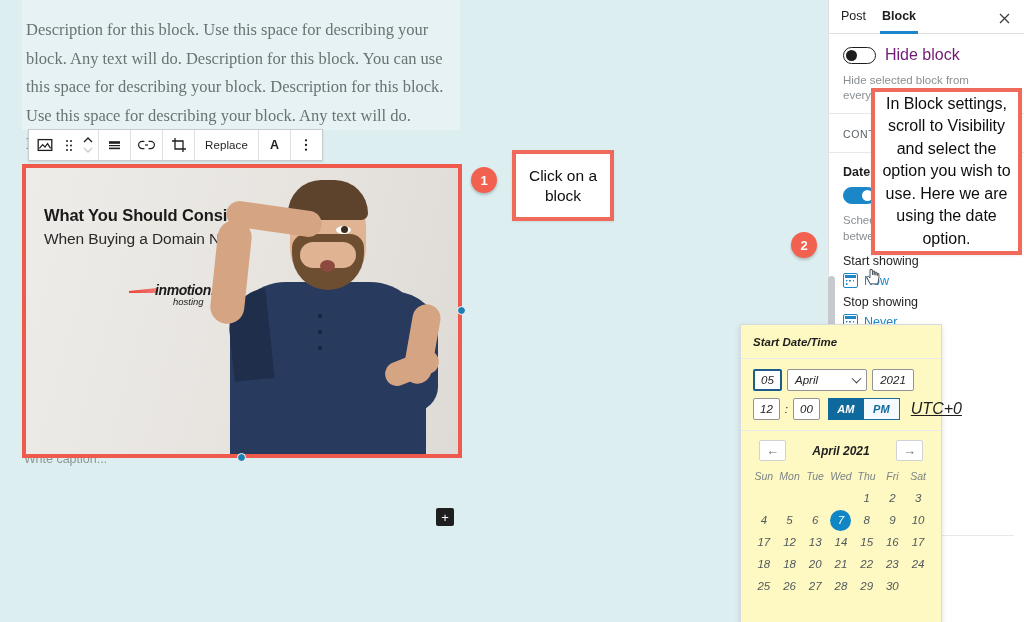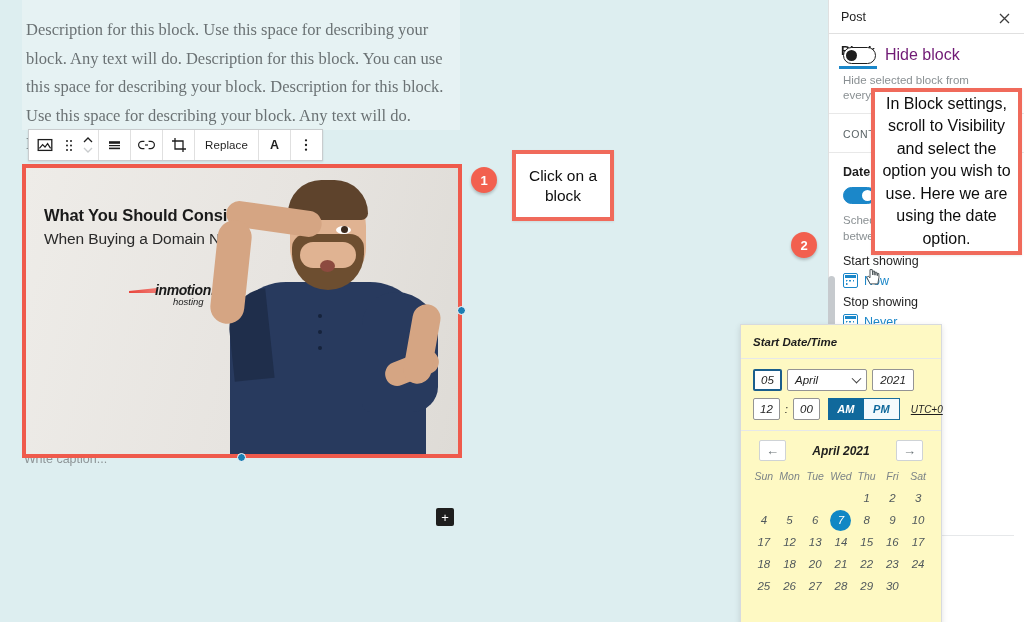--- a/index.html
+++ b/index.html
@@ -216,23 +216,22 @@
     background: #fff;
     border-left: 1px solid #e0e0e0;
     font-family: "Liberation Sans", sans-serif;
     overflow: hidden;
   }
   #sidebar-tabs {
     position: relative;
     height: 34px;
     border-bottom: 1px solid #e0e0e0;
     display: flex;
-    align-items: flex-start;
+    align-items: flex-end;
     padding-left: 12px;
-    flex-direction: column;
   }
   .sb-tab {
     font-size: 12.5px;
     color: #1e1e1e;
     margin-right: 16px;
     height: 34px;
     line-height: 34px;
     cursor: pointer;
     position: relative;
   }
@@ -382,21 +381,21 @@
   .ampm {
     width: 36px; height: 22px;
     display: flex; align-items: center; justify-content: center;
     font-size: 11px; font-weight: bold;
     border: 1px solid #1b6e9c;
     cursor: pointer;
   }
   .ampm.sel { background: #10699c; color: #fff; border-color: #10699c; }
   .ampm.unsel { background: #f4fafd; color: #10699c; border-left: none; }
   #dp-tz {
-    font-size: 10px;
+    font-size: 16px;
     color: #1e1e1e;
     text-decoration: underline;
     margin-left: 6px;
   }
 
   #dp-cal { padding: 9px 10px 0 10px; }
   #dp-nav { display: flex; align-items: center; justify-content: space-between; padding: 0 8px 6px 8px; }
   .nav-btn {
     width: 27px; height: 21px;
     border: 1px solid #cfd3d6;

